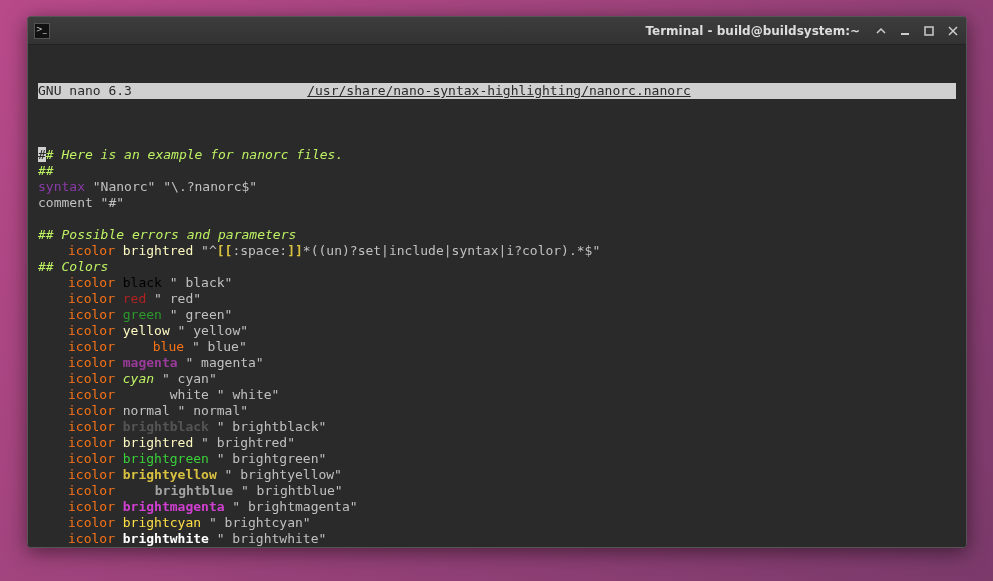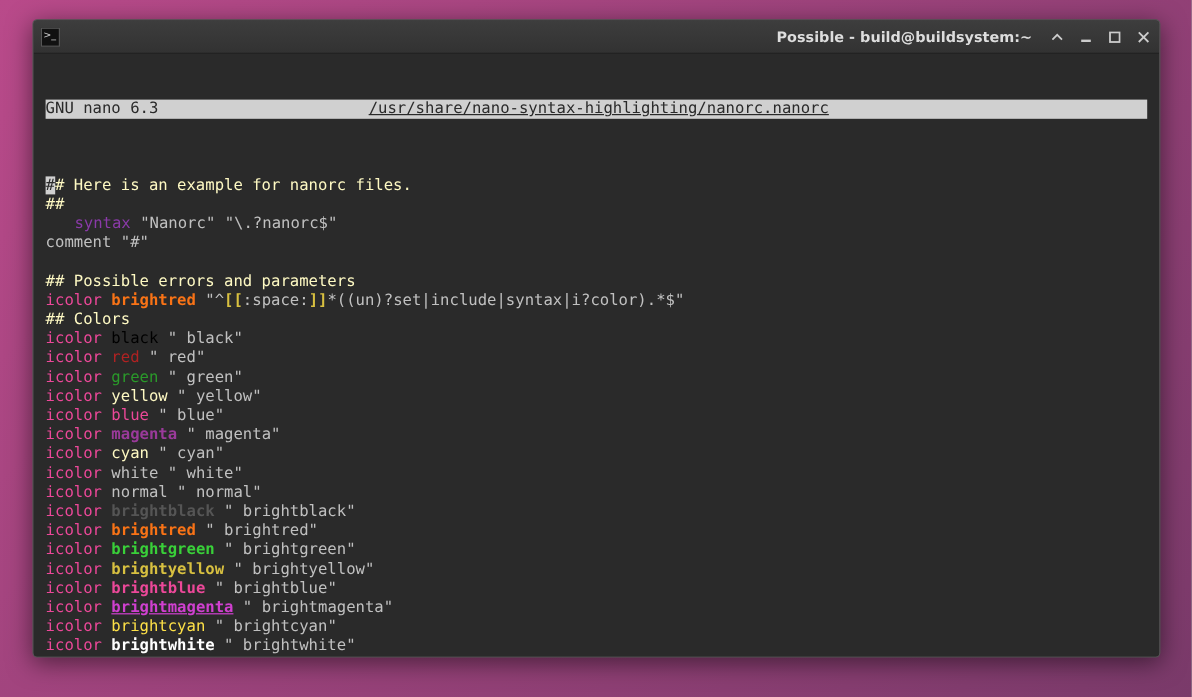--- a/index.html
+++ b/index.html
@@ -66,48 +66,48 @@
     color: #2a2a2a;
     display: flex;
     padding: 0 0;
     height: 16px;
   }
   .nano-header .filepath { flex: 1; text-align: center; text-decoration: underline; }
   .editor { padding: 0; }
   .ln { height: 16px; }
 
   
-  .c-cyan { color: #fef9c3; }
-  .c-blue { color: #ec4899; }
+  .c-cyan { color: #bef264; font-style: italic; }
+  .c-blue { color: #f97316; margin-left: 30px; }
   .c-red { color: #b02222; }
-  .c-brightred { color: #f97316; font-weight: bold; }
+  .c-brightred { color: #fef9c3; font-weight: normal; }
   .c-green { color: #2a9a2a; }
-  .c-brightgreen { color: #39d039; font-weight: bold; }
+  .c-brightgreen { color: #39d039; font-weight: normal; }
   .c-yellow { color: #fef9c3; }
   .c-brightyellow { color: #d8c040; font-weight: bold; }
-  .c-brightblue { color: #ec4899; font-weight: bold; }
+  .c-brightblue { color: #a3a3a3; font-weight: bold; margin-left: 32px; }
   .c-magenta { color: #9a3a9a; font-weight: bold; }
-  .c-brightmagenta { color: #d040d0; font-weight: bold; text-decoration: underline; }
+  .c-brightmagenta { color: #d040d0; font-weight: bold; }
   .c-brightcyan { color: #fde047; font-weight: normal; }
   .c-black { color: #000000; }
   .c-brightblack { color: #555555; font-weight: bold; }
-  .c-white { color: #c0c0c0; }
+  .c-white { color: #c0c0c0; margin-left: 47px; }
   .c-brightwhite { color: #ffffff; font-weight: bold; }
   .c-normal { color: #c0c0c0; }
-  .c-key { color: #8a3aa8; margin-left: 24px; }
+  .c-key { color: #8a3aa8; }
 
   .hl-first { background: #d0d0d0; color: #2a2a2a; }
 </style>
 </head>
 <body>
 
 <div class="window">
   <div class="titlebar">
     <div class="tb-icon">&gt;_</div>
-    <div class="tb-title">Possible - build@buildsystem:~</div>
+    <div class="tb-title">Terminal - build@buildsystem:~</div>
     <div class="tb-controls">
       <div class="tb-btn">
         <svg viewBox="0 0 10 10">
             <path d="M1 7 L5 3 L9 7" stroke="#ccc" stroke-width="1.5" fill="none"></path>
           </svg>
       </div>
       <div class="tb-btn">
         <svg viewBox="0 0 10 10">
             <rect x="1" y="7" width="8" height="2" fill="#ccc"></rect>
           </svg>

